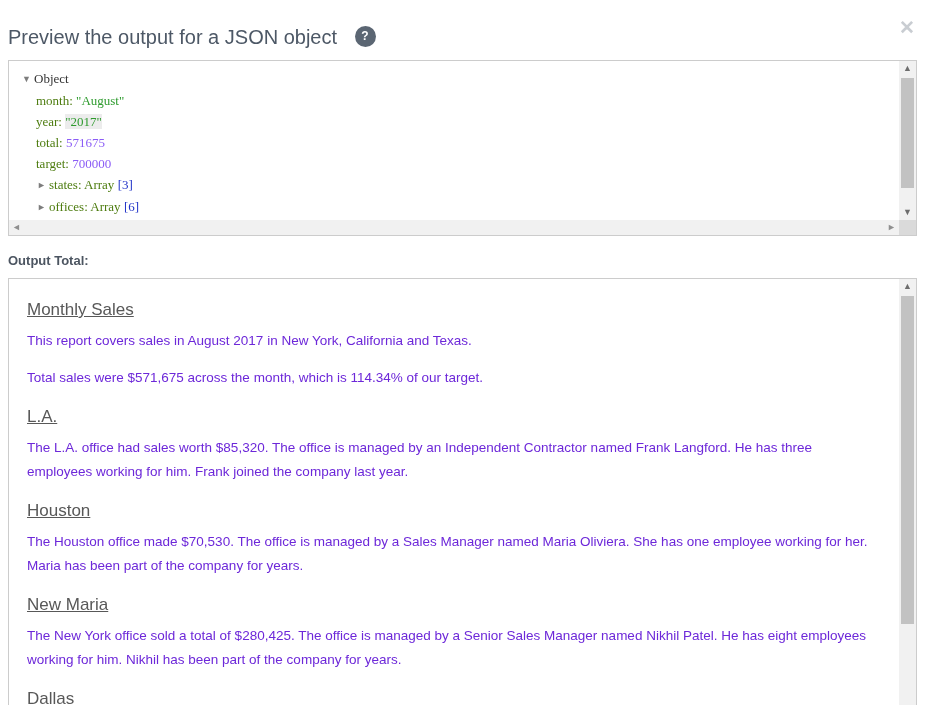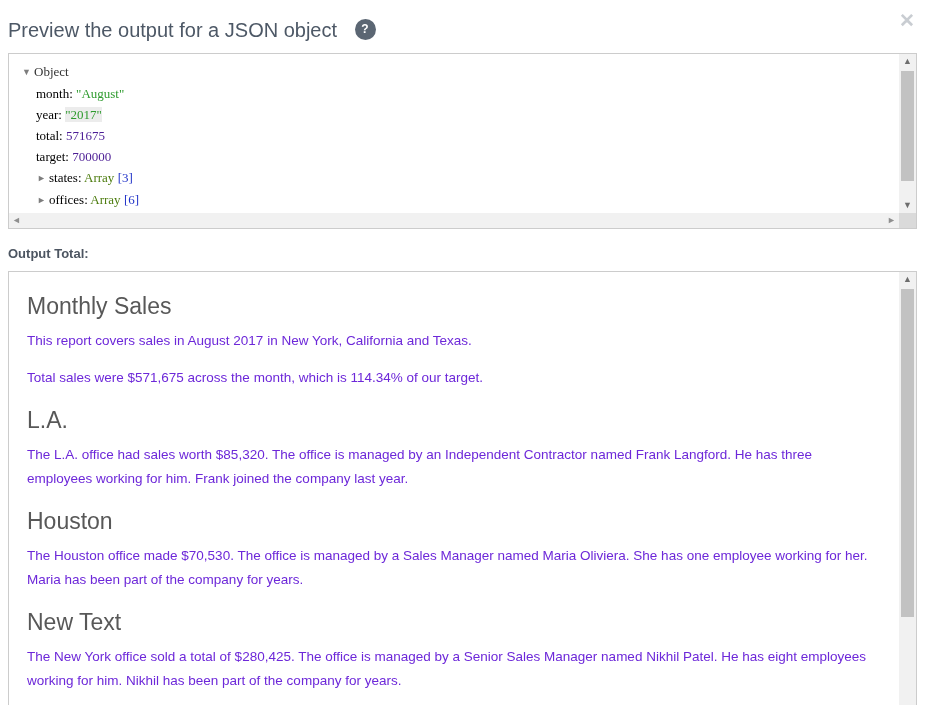--- a/index.html
+++ b/index.html
@@ -1,18 +1,18 @@
 <!DOCTYPE html>
 <html><head>
 <meta charset="utf-8">
 <style>
   * { box-sizing: border-box; margin: 0; padding: 0; }
   html, body { width: 925px; height: 705px; overflow: hidden; background: #fff;
     font-family: "Liberation Sans", sans-serif; }
-  .dialog { position: relative; width: 925px; height: 705px; padding: 9px 8px; }
+  .dialog { position: relative; width: 925px; height: 705px; padding: 16px 8px; }
 
   
   .header { position: relative; padding-top: 10px; height: 44px; }
   .title { display: inline-block; font-size: 20px; font-weight: 400; color: #4d5866;
     vertical-align: middle; }
   .help-badge { display: inline-block; width: 21px; height: 21px; border-radius: 50%;
     background: #5b6673; color: #fff; font-size: 12px; font-weight: bold;
     text-align: center; line-height: 21px; margin-left: 13px; vertical-align: 2px;
     cursor: pointer; }
   .close-x { position: absolute; top: -2px; right: -2px; color: #c9cdd2; font-size: 19px;
@@ -22,24 +22,24 @@
   .json-panel { position: relative; height: 176px; border: 1px solid #ccc; background: #fff; }
   .json-content { position: absolute; top: 0; left: 0; right: 17px; bottom: 15px;
     overflow: hidden; padding: 7px 0 0 13px;
     font-family: Liberation Serif, serif; font-size: 13px;
     color: #333; }
   .jrow { line-height: 21px; white-space: pre; cursor: default; }
   .jrow.scalar { padding-left: 14px; }
   .jrow.array  { padding-left: 15px; }
   .twisty { display: inline-block; width: 12px; color: #7d7d7d; font-size: 9px;
     vertical-align: 1px; cursor: pointer; }
-  .jkey { color: #000000; text-align: center; }
+  .jkey { color: #4d7c0f; text-align: center; }
   .jval-string { color: #2e9b2e; }
   .jval-string.hl { background: #ececec; }
-  .jval-number { color: #4c1d95; }
+  .jval-number { color: #8b5cf6; }
   .jarray-word { color: #4d7c0f; }
   .jbracket { color: #2032c8; }
 
   
   .vscroll { position: absolute; top: 0; right: 0; width: 17px; background: #f1f1f1; }
   .json-panel .vscroll { bottom: 15px; }
   .output-panel .vscroll { bottom: 0; }
   .sb-arrow { position: absolute; left: 0; width: 17px; height: 15px; text-align: center;
     color: #6d6d6d; font-size: 9px; line-height: 15px; cursor: pointer; }
   .sb-arrow.up { top: 0; }
@@ -56,21 +56,21 @@
   .sb-corner { position: absolute; right: 0; bottom: 0; width: 17px; height: 15px;
     background: #dadada; }
 
   
   .output-label { margin: 17px 0 10px; font-size: 13px; font-weight: bold; color: #4c5561; }
 
   
   .output-panel { position: relative; height: 452px; border: 1px solid #ccc; background: #fff; }
   .output-content { position: absolute; top: 0; left: 0; right: 17px; bottom: 0;
     overflow: hidden; padding: 13px 28px 0 18px; }
-  .out-h { font-size: 23px; font-weight: 400; color: #585858; margin: 17px 0 9px; }
+  .out-h { font-size: 17px; font-weight: 400; color: #585858; margin: 17px 0 9px; text-decoration: underline; }
   .out-section:first-child .out-h { margin-top: 8px; }
   .out-p { font-size: 13.5px; color: #6d28d9; line-height: 24px; margin: 0 0 13px; }
 </style>
 </head>
 <body>
 
 <div class="dialog">
 
   <div class="header">
     <span class="title">Preview the output for a JSON object</span>
@@ -115,21 +115,21 @@
         <div class="out-h">L.A.</div>
         <p class="out-p">The L.A. office had sales worth $85,320. The office is managed by an Independent Contractor named Frank Langford. He has three employees working for him. Frank joined the company last year.</p>
       </div>
 
       <div class="out-section">
         <div class="out-h">Houston</div>
         <p class="out-p">The Houston office made $70,530. The office is managed by a Sales Manager named Maria Oliviera. She has one employee working for her. Maria has been part of the company for years.</p>
       </div>
 
       <div class="out-section">
-        <div class="out-h">New Text</div>
+        <div class="out-h">New Maria</div>
         <p class="out-p">The New York office sold a total of $280,425. The office is managed by a Senior Sales Manager named Nikhil Patel. He has eight employees working for him. Nikhil has been part of the company for years.</p>
       </div>
 
       <div class="out-section">
         <div class="out-h">Dallas</div>
         <p class="out-p">The Dallas office had sales worth $45,090. The office is managed by a Sales Manager named David McGruer. He has one employee working for him. David has only been with us for a few months.</p>
       </div>
 
     </div>
     <div class="vscroll">

